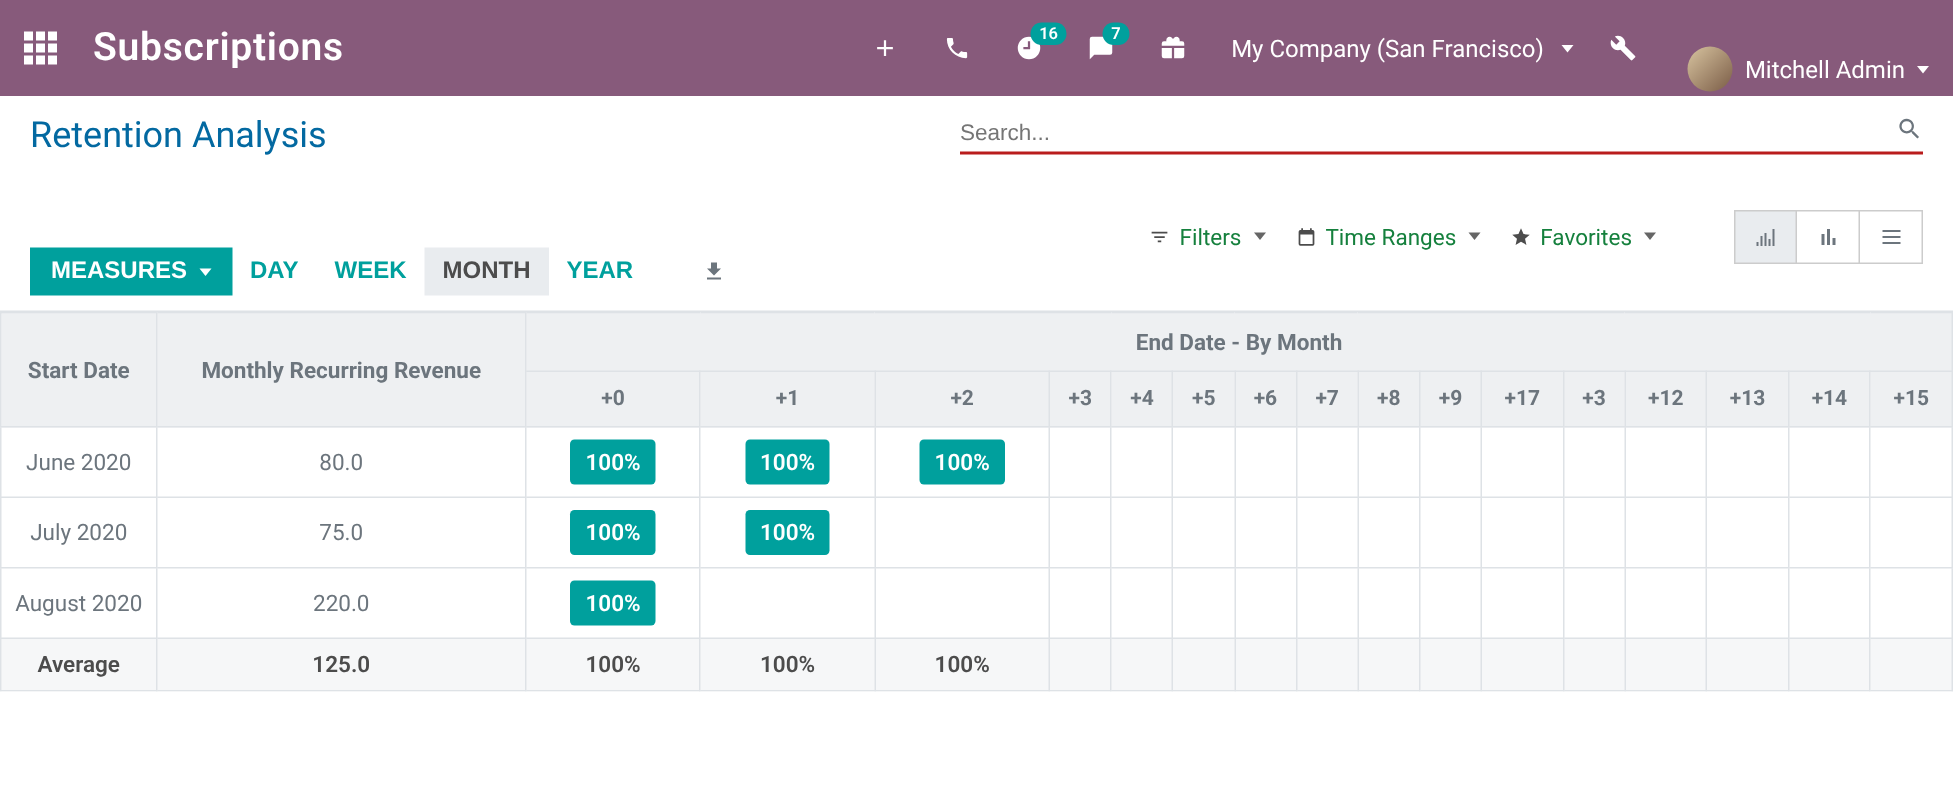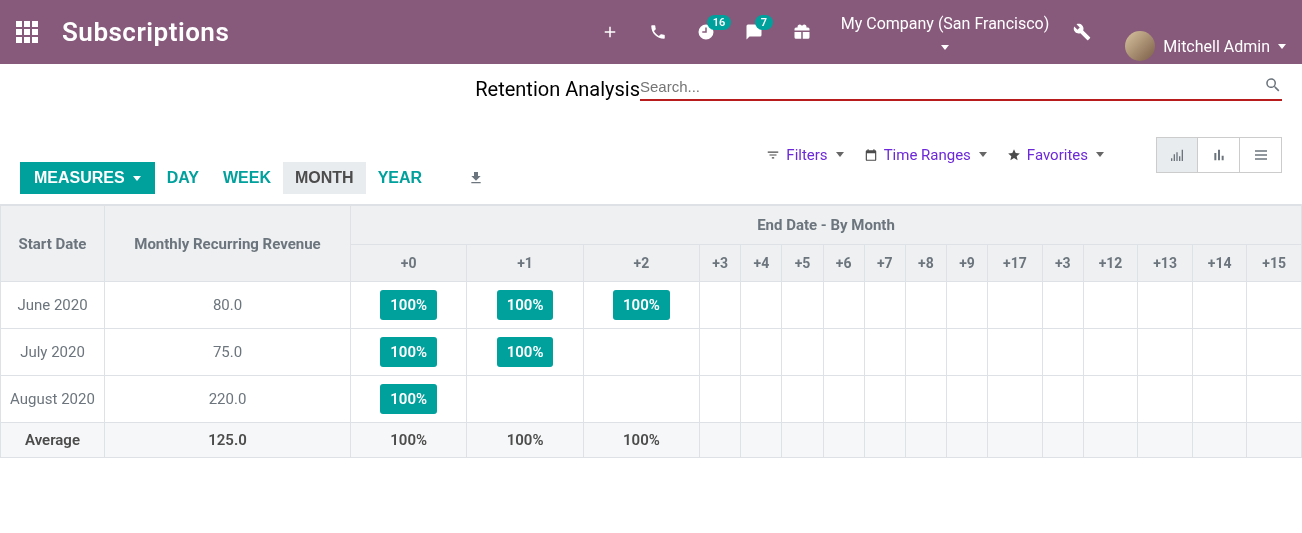--- a/index.html
+++ b/index.html
@@ -7,43 +7,43 @@
   
   
   .header { background: #875a7b; height: 64px; display: flex; align-items: center; padding: 0 16px; color: #fff; }
   .apps-icon { width: 22px; height: 22px; display: grid; grid-template-columns: repeat(3, 1fr); grid-template-rows: repeat(3, 1fr); gap: 2px; margin-right: 24px; cursor: pointer; }
   .apps-icon span { background: #fff; }
   .brand { font-size: 26px; font-weight: 600; letter-spacing: 0.5px; margin-right: auto; }
   .header-icons { display: flex; align-items: center; gap: 30px; }
   .hicon { position: relative; cursor: pointer; display:flex; align-items:center; }
   .hicon svg { width: 18px; height: 18px; fill: #fff; }
   .badge { position: absolute; top: -8px; left: 10px; background: #00a09d; color: #fff; font-size: 11px; font-weight: 600; padding: 1px 6px; border-radius: 10px; }
-  .company { margin-left: 30px; font-size: 16px; display: flex; align-items: center; gap: 12px; cursor: pointer; flex-direction: column; }
+  .company { margin-left: 30px; font-size: 16px; display: flex; align-items: center; gap: 12px; cursor: pointer; }
   .caret-down { width: 0; height: 0; border-left: 4px solid transparent; border-right: 4px solid transparent; border-top: 5px solid #fff; display:inline-block;}
   .avatar { width: 30px; height: 30px; border-radius: 50%; background: linear-gradient(135deg,#d8c4a0,#7a5c46); margin-left: 24px; margin-right:8px; }
   .user { display: flex; align-items: center; font-size: 16px; cursor: pointer; margin-left: 10px; margin-top: 28px; }
 
   
   .control { padding: 12px 20px 0 20px; border-bottom: 1px solid #dee2e6; }
   .control-top { display: flex; align-items: center; }
-  .title { font-size: 20px; color: #000000; font-weight: 400; flex: 0 0 auto; width: 620px; text-align: right; }
+  .title { font-size: 24px; color: #0369a1; font-weight: 400; flex: 0 0 auto; width: 620px; }
   .search-wrap { flex: 1; display: flex; align-items: center; border-bottom: 2px solid #b91c1c; padding-bottom: 2px;}
   .search-input { flex: 1; border: none; outline: none; font-size: 15px; color: #999; background: transparent; }
   .search-icon svg { width: 18px; height: 18px; fill: #6c757d; }
 
   .control-bottom { display: flex; align-items: center; margin-top: 14px; padding-bottom: 10px; }
   .btn { display: inline-flex; align-items: center; padding: 7px 14px; font-size: 16px; font-weight: 600; cursor: pointer; border: none; background: transparent; margin-top: 47px; }
   .btn-measures { background: #00a09d; color: #fff; }
   .btn-measures .caret-down { border-top-color:#fff; margin-left:8px; }
   .btn-interval { color: #00a09d; padding: 7px 12px; }
   .btn-interval.active { background: #e9ecef; color: #4c4c4c; }
   .btn-download { color:#6c757d; margin-left: 20px; }
   .btn-download svg { width:16px; height:16px; fill:#6c757d; }
   .filters-group { margin-left: auto; display: flex; align-items: center; gap: 4px; }
-  .fbtn { display:inline-flex; align-items:center; gap:6px; font-size:15px; color:#6d28d9; padding: 6px 8px; cursor:pointer; }
+  .fbtn { display:inline-flex; align-items:center; gap:6px; font-size:15px; color:#15803d; padding: 6px 8px; cursor:pointer; }
   .fbtn svg { width:14px; height:14px; fill:#4c4c4c; }
   .fbtn .caret-down { border-top-color:#666; margin-left:2px; }
   .viewbtns { display:flex; margin-left: 40px; }
   .vbtn { width:42px; height:36px; border:1px solid #ccc; display:flex; align-items:center; justify-content:center; cursor:pointer; background:#fff; }
   .vbtn.active { background:#e9ecef; }
   .vbtn + .vbtn { border-left: none; }
   .vbtn svg { width:16px; height:16px; fill:#6c757d; }
 
   
   table { border-collapse: collapse; width: 100%; }

